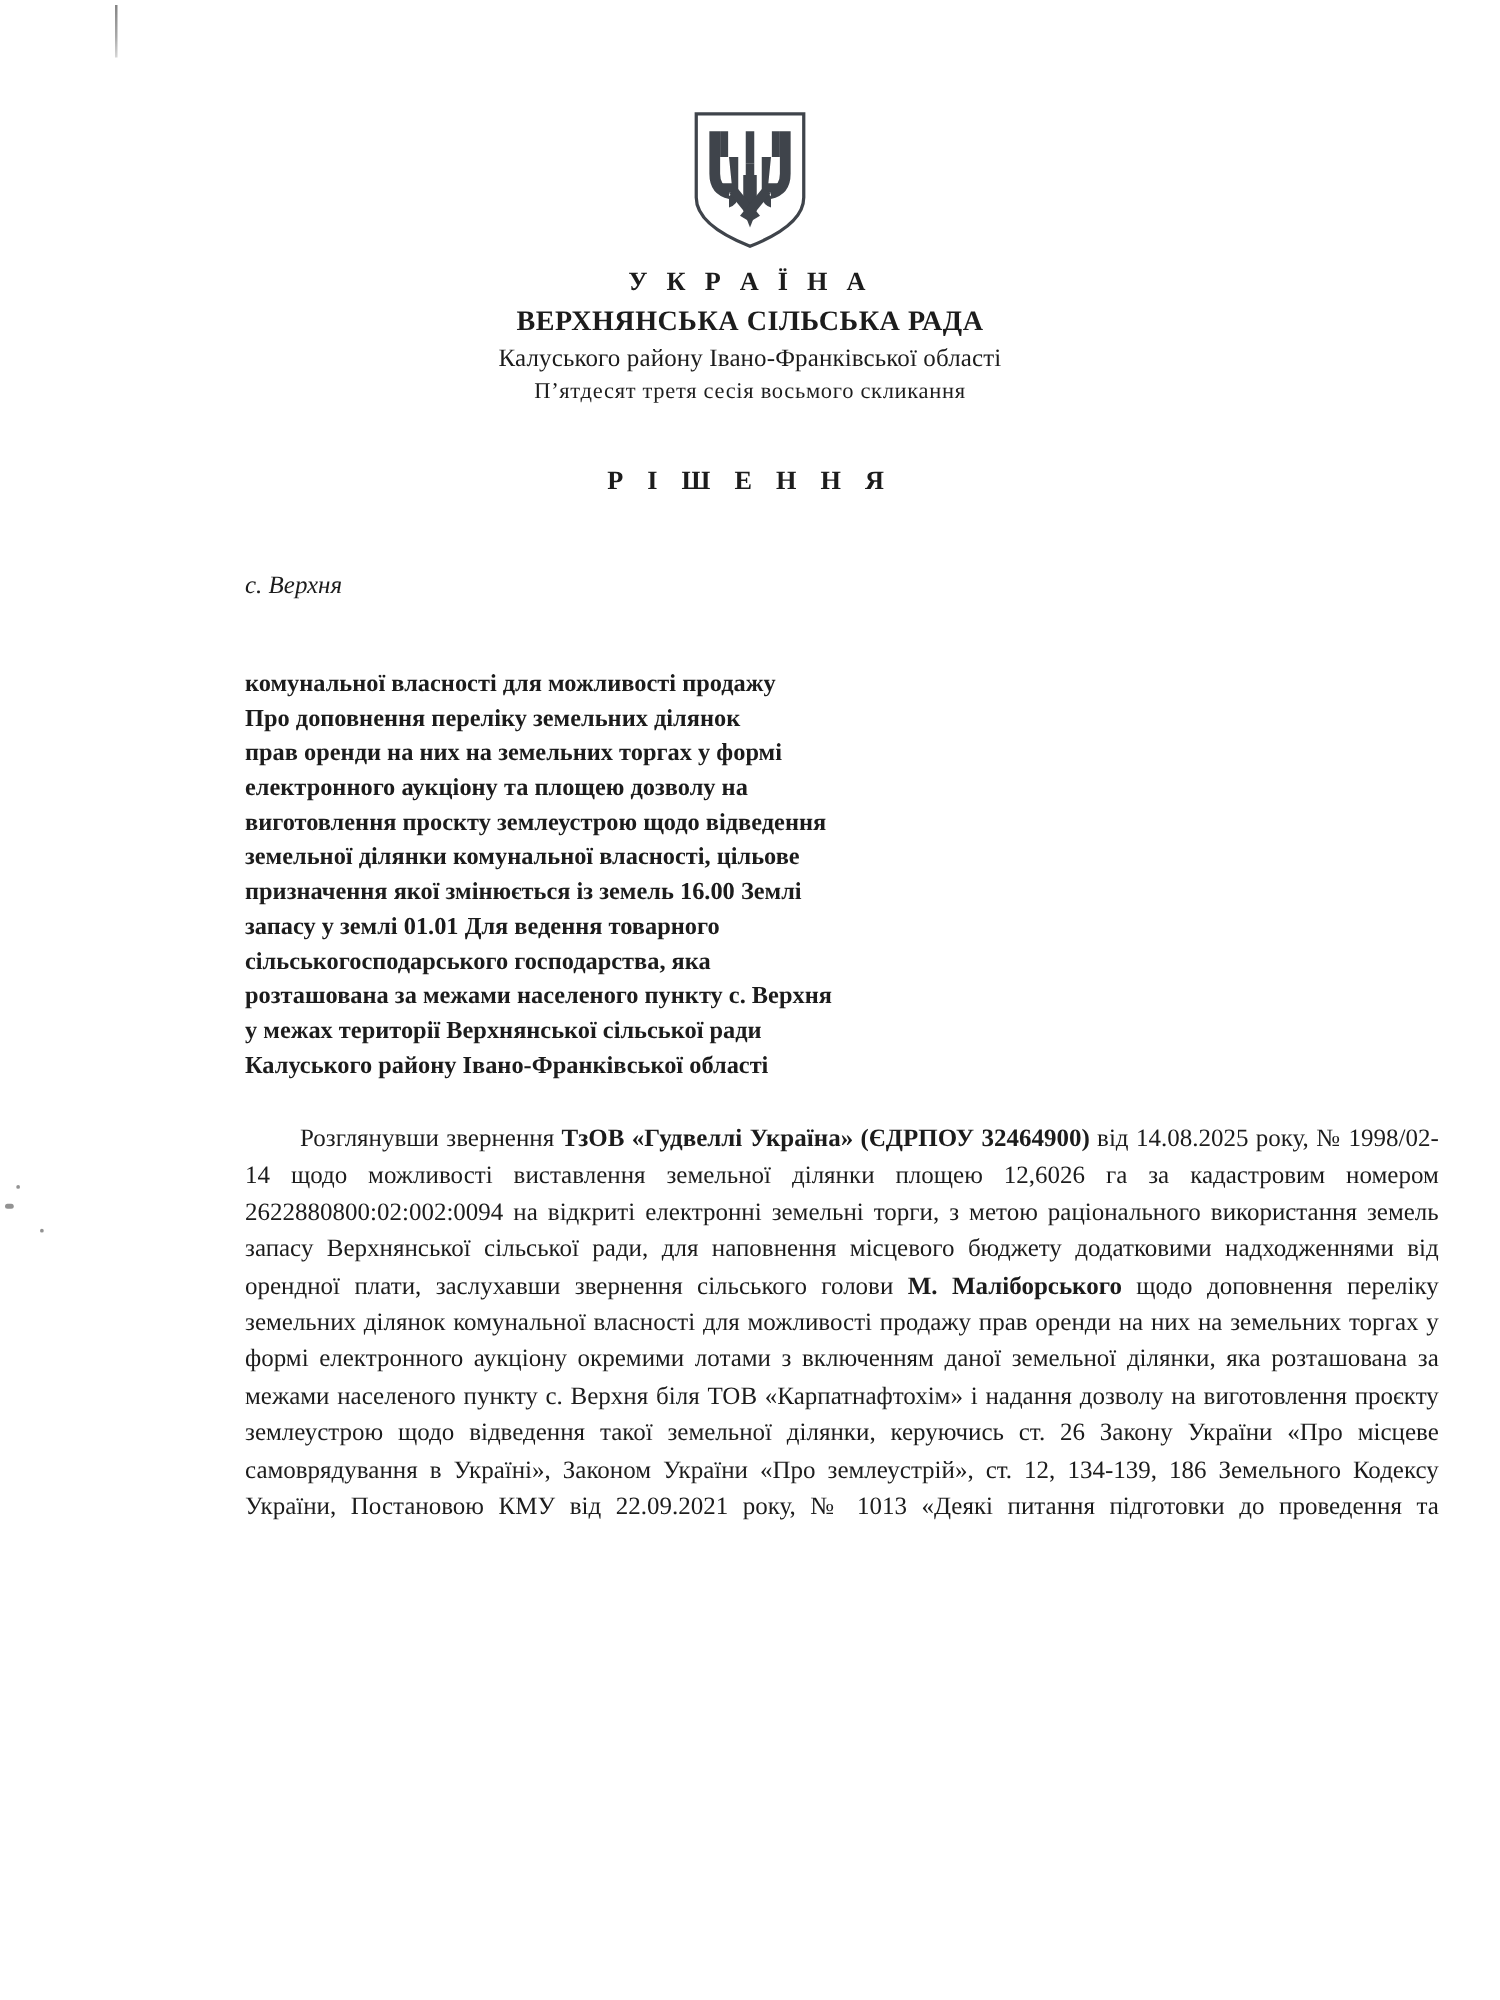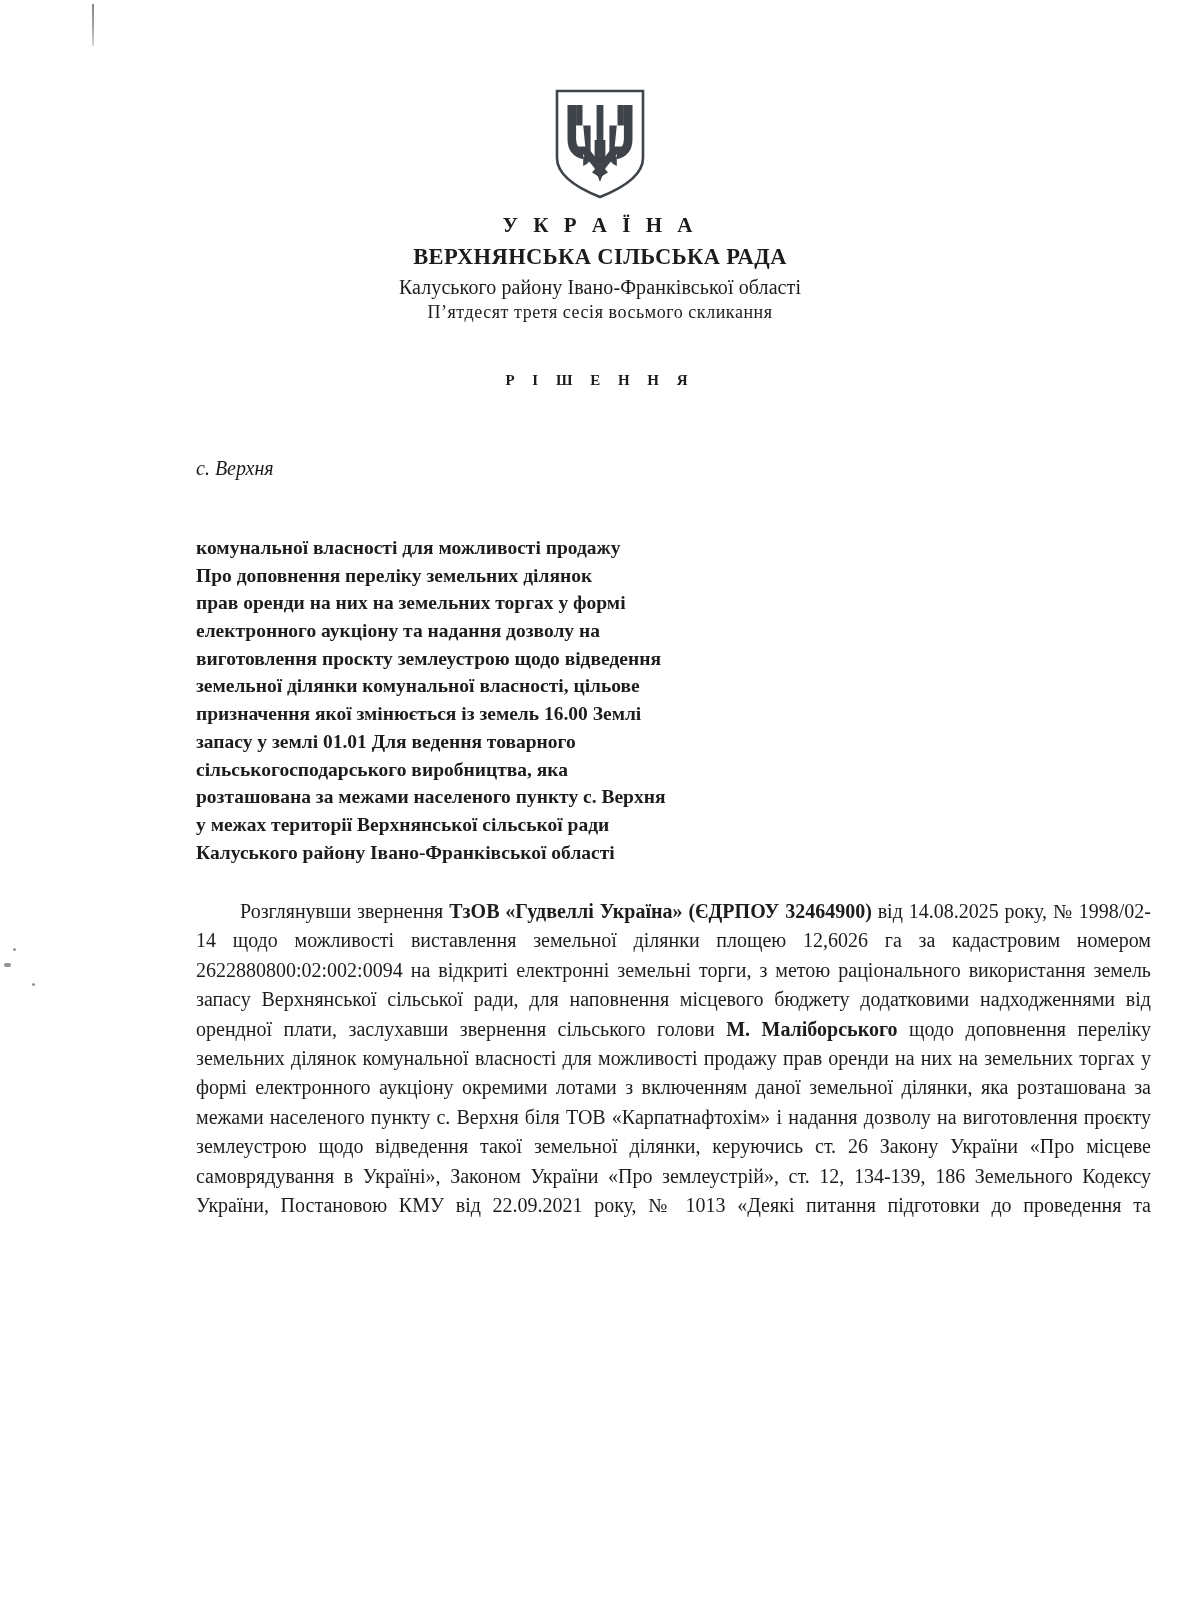--- a/index.html
+++ b/index.html
@@ -80,21 +80,21 @@
     font-size: 18px;
     letter-spacing: 0.55px;
   }
 
   
   .doc-kind {
     position: absolute;
     left: 0; right: 0;
     top: 372px;
     text-align: center;
-    font-size: 15px;
+    font-size: 21px;
     font-weight: bold;
     letter-spacing: 7px;
   }
 
   
   .meta-row {
     position: absolute;
     left: 196px;
     right: 98px;
     top: 454px;
@@ -195,26 +195,26 @@
   <div class="doc-kind">Р І Ш Е Н Н Я</div>
 
   <div class="meta-row">
     <div class="meta-place">с. Верхня</div>
   </div>
 
   <div class="subject">
       <p>комунальної власності для можливості продажу</p>
       <p>Про доповнення переліку земельних ділянок</p>
       <p>прав оренди на них на земельних торгах у формі</p>
-      <p>електронного аукціону та надання дозволу на</p>
+      <p>електронного аукціону та площею дозволу на</p>
       <p>виготовлення проскту землеустрою щодо відведення</p>
       <p>земельної ділянки комунальної власності, цільове</p>
       <p>призначення якої змінюється із земель 16.00 Землі</p>
       <p>запасу у землі 01.01 Для ведення товарного</p>
-      <p>сільськогосподарського  виробництва, яка</p>
+      <p>сільськогосподарського  господарства, яка</p>
       <p>розташована за межами населеного пункту с. Верхня</p>
       <p>у межах території Верхнянської сільської ради</p>
       <p>Калуського району Івано-Франківської області</p>
     </div>
 
   <div class="body-text">
     <p><span>Розглянувши звернення </span><b>ТзОВ «Гудвеллі Україна» (ЄДРПОУ 32464900)</b><span> від 14.08.2025 року, № 1998/02-14 щодо можливості виставлення земельної ділянки площею 12,6026 га за кадастровим номером 2622880800:02:002:0094 на відкриті електронні земельні торги, з метою раціонального використання земель запасу Верхнянської сільської ради, для наповнення місцевого бюджету додатковими надходженнями від орендної плати, заслухавши звернення сільського голови </span><b>М. Маліборського</b><span> щодо доповнення переліку земельних ділянок комунальної власності для можливості продажу прав оренди на них на земельних торгах у формі електронного аукціону окремими лотами з включенням даної земельної ділянки, яка розташована за межами населеного пункту с. Верхня біля ТОВ «Карпатнафтохім» і надання дозволу на виготовлення проєкту землеустрою щодо відведення такої земельної ділянки, керуючись ст. 26 Закону України «Про місцеве самоврядування в Україні», Законом України «Про землеустрій», ст. 12, 134-139, 186 Земельного Кодексу України, Постановою КМУ від 22.09.2021 року, № 1013 «Деякі питання підготовки до проведення та проведення земельних торгів для продажу земельних ділянок та набуття прав користування ними (оренди, суперфіцію, емфітевзису)», а також враховуючи рекомендації постійної комісії з питань земельних відносин, охорони навколишнього природного середовища, містобудування, будівництва, житлово-комунального господарства, підприємництва та сфери послуг, </span><b>Верхнянська сільська рада</b></p>
   </div>
 
   <div class="resolved">в и р і ш и л а :</div>

